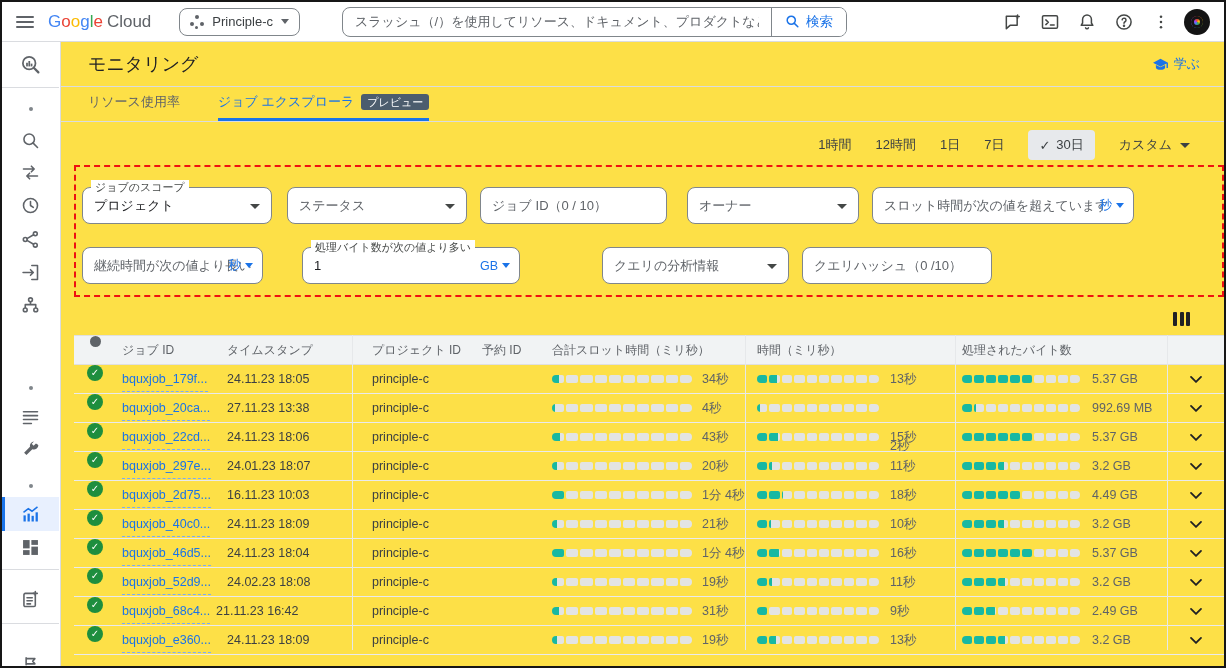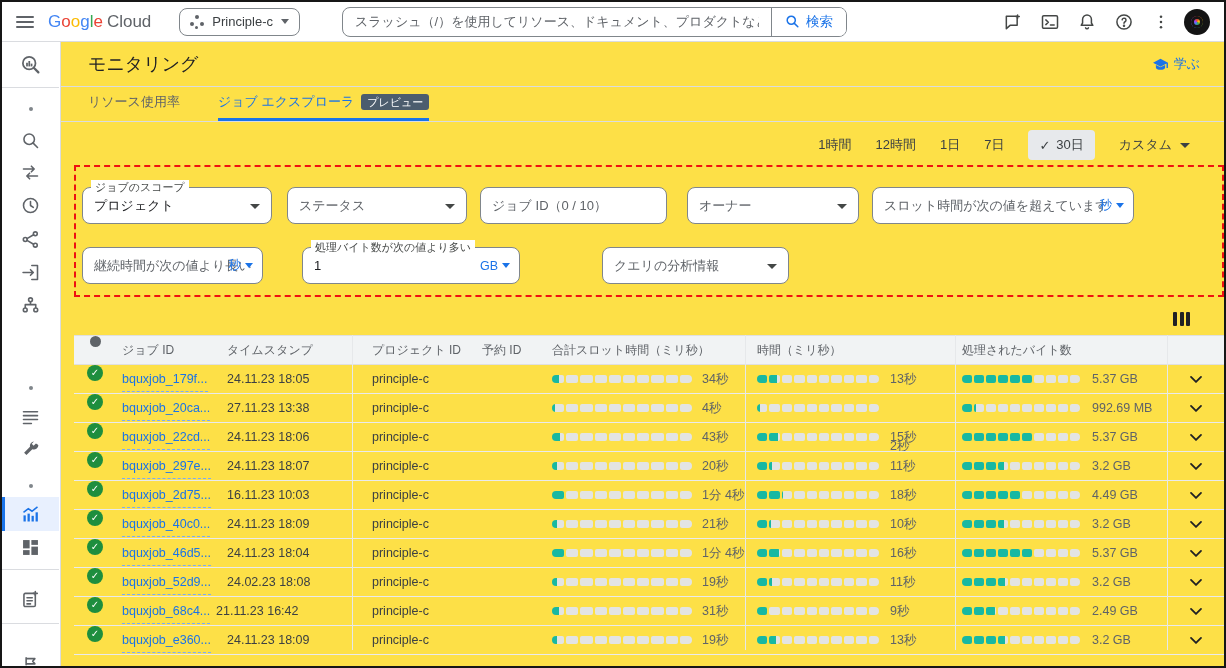--- a/index.html
+++ b/index.html
@@ -334,20 +334,23 @@
       <input class="finput" value="1" style="">
       <span class="unit">
           <span>GB</span>
           <span class="ucaret"></span>
         </span>
     </div>
     <div class="field" style="left:542px;top:205px;width:187px;">
       <span class="fval ghost">クエリの分析情報</span>
       <span class="fcaret"></span>
     </div>
+    <div class="field" style="left:742px;top:205px;width:190px;">
+      <input class="finput" placeholder="クエリハッシュ（0 /10）" style="">
+    </div>
 
     <div class="colicon">
         <i></i>
         <i></i>
         <i></i>
       </div>
 
     <div class="tablewrap">
       <div class="thead" id="thead">
           <span class="status-dot"></span>
@@ -503,21 +506,21 @@
               <i class="seg"></i>
             </div>
             <span class="metricval" style="left: 1018px;">5.37 GB</span>
             <div class="rowchev"><svg width="20" height="20" viewBox="0 0 24 24" fill="none" stroke="#202124" stroke-width="2.2" stroke-linecap="round" stroke-linejoin="round">
                 <path d="M6 9.5l6 6 6-6"></path>
               </svg></div>
           </div>
           <div class="trow">
             <span class="check-circle">✓</span>
             <span class="joblink" style="left: 48px;">bquxjob_297e...</span>
-            <span style="left: 153px;">24.11.23 18:07</span>
+            <span style="left: 153px;">24.01.23 18:07</span>
             <span style="left: 298px;">principle-c</span>
             <span style="left: 408px;"></span>
             <div class="bar" style="width: 140px; left: 478px;">
               <i class="seg" style="background: linear-gradient(90deg, var(--teal_bar) 40%, #e3e4e3 40%);"></i>
               <i class="seg"></i>
               <i class="seg"></i>
               <i class="seg"></i>
               <i class="seg"></i>
               <i class="seg"></i>
               <i class="seg"></i>

